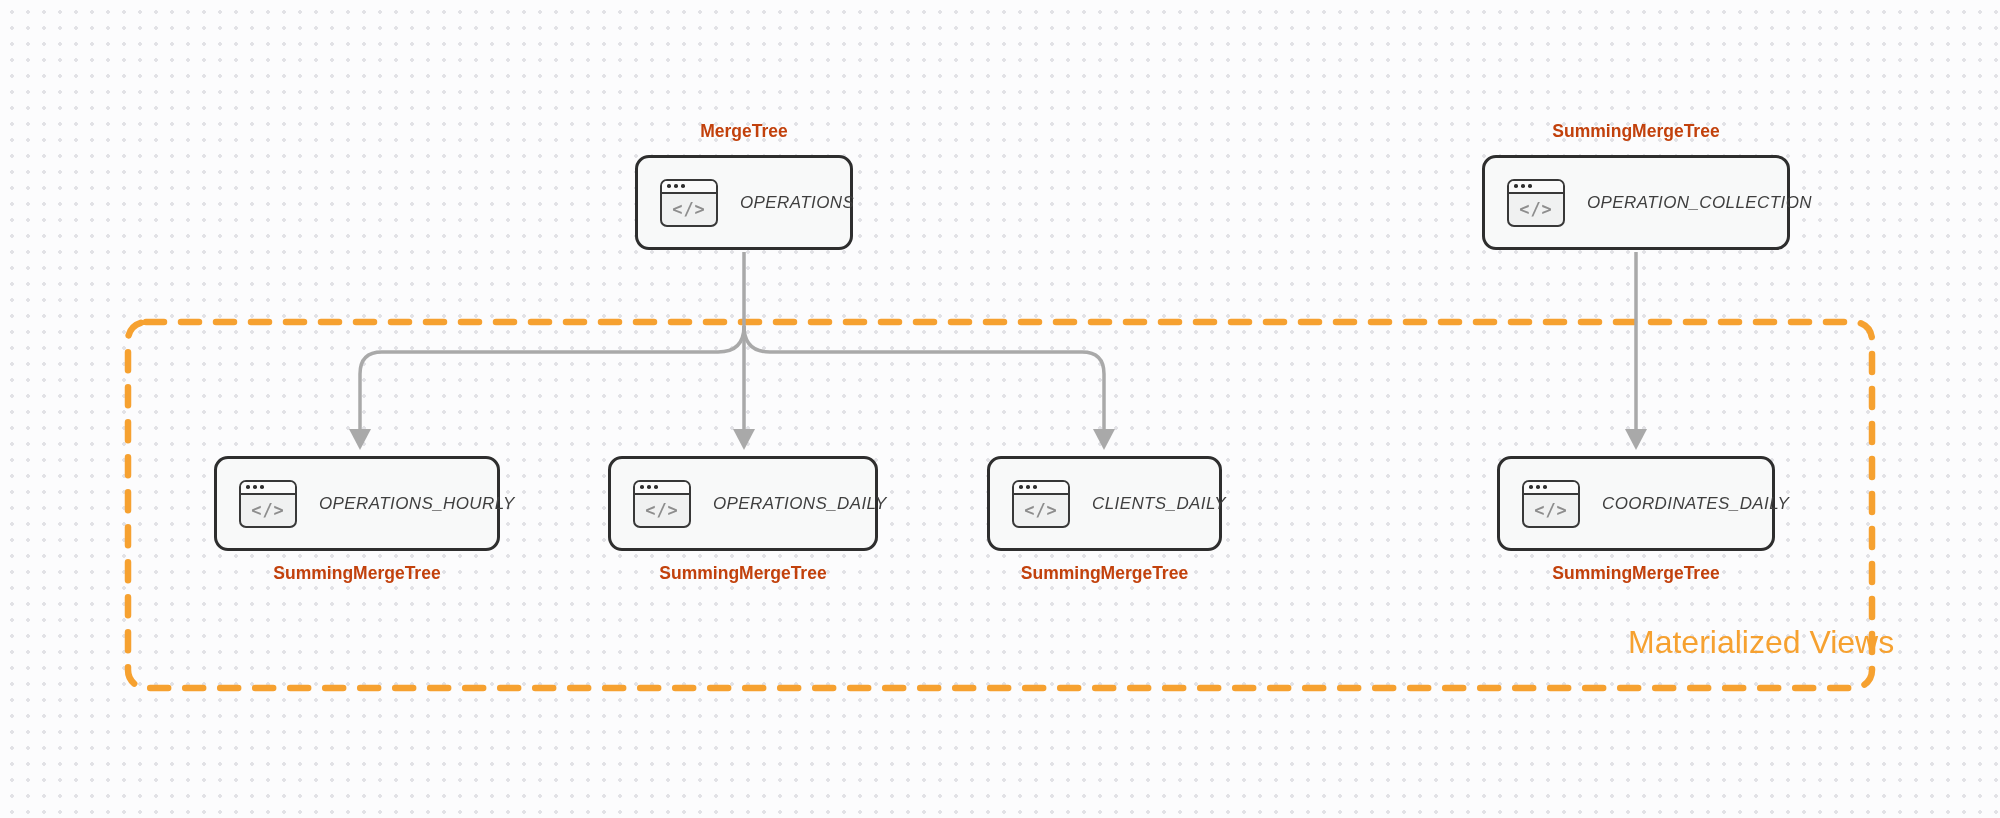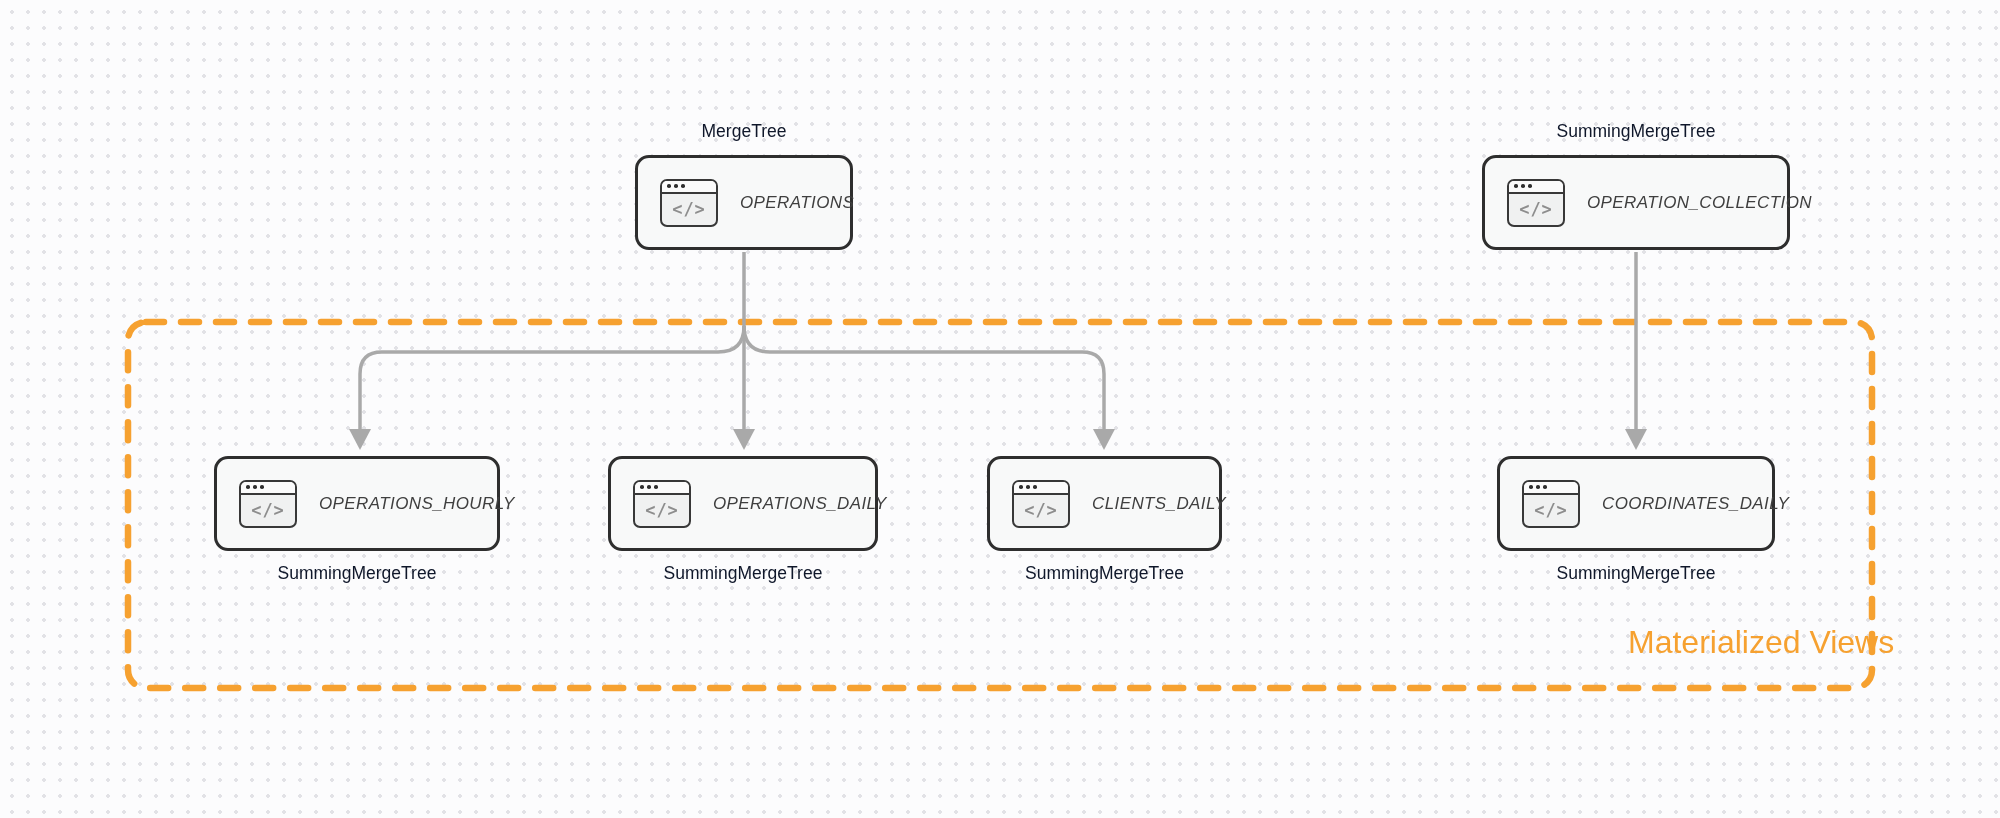--- a/index.html
+++ b/index.html
@@ -33,22 +33,22 @@
     font-weight: 500;
     letter-spacing: 0.4px;
     color: #3f3f3f;
     white-space: nowrap;
   }
 
   
   .engine-label {
     position: absolute;
     font-size: 17.5px;
-    font-weight: 400;
-    color: #0f172a;
+    font-weight: 700;
+    color: #c2410c;
     text-align: center;
     white-space: nowrap;
   }
 
   
   .win-icon {
     width: 58px;
     height: 48px;
     border: 2.5px solid #383838;
     border-radius: 7px;

